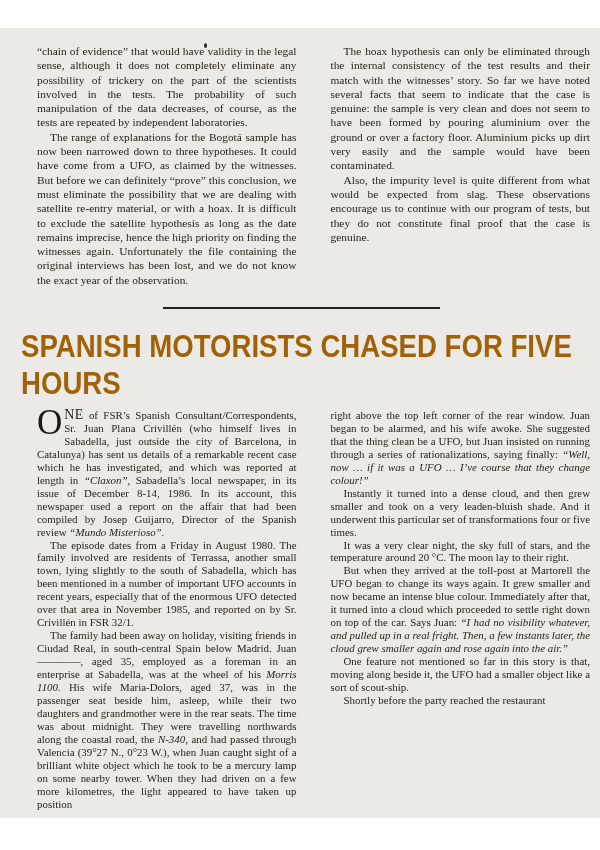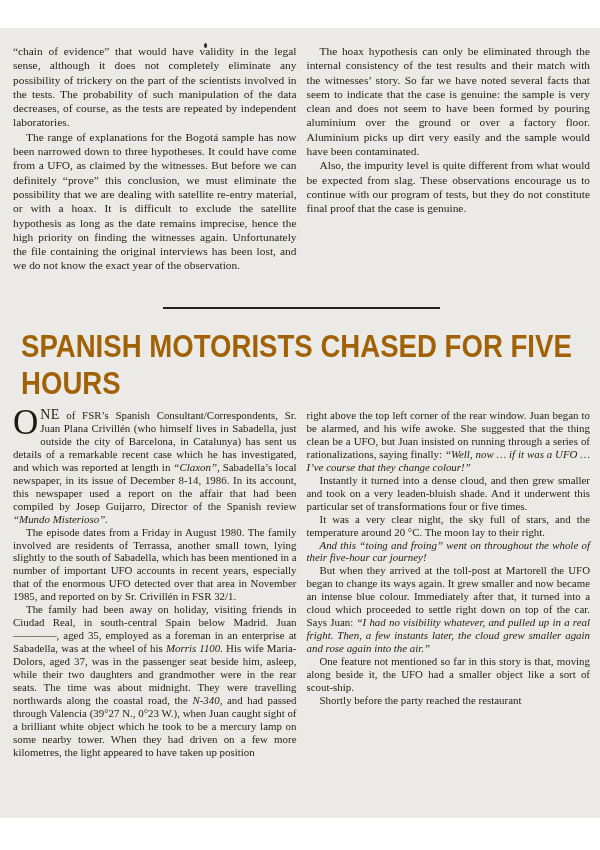--- a/index.html
+++ b/index.html
@@ -9,21 +9,21 @@
   }
   .paper {
     position:absolute; left:0; top:28px; width:600px; height:790px;
     background:#eceae6;
   }
   .speck {
     position:absolute; left:204px; top:15px; width:3px; height:5px;
     background:#2a2721; border-radius:50%;
   }
   .columns { position:absolute; left:13px; width:577px; display:flex; gap:10px; }
-  .col { width:284px; }
+  .col { width:284px;margin-left:24px; }
   .top-section { top:16px; }
   .article-section { top:381px; }
   .top-text { font-size:11.4px; line-height:14.3px; }
   .article-text { font-size:10.9px; line-height:12.95px; }
   .col p.para {
     margin:0; text-align:justify; color:#272319;
   }
   .col p.para.indent { text-indent:13px; }
   .seg-italic { font-style:italic; }
   .seg-dropcap {
@@ -74,21 +74,20 @@
     <section class="columns article-section">
       <div class="col article-text">
           <p class="para"><span class="seg-dropcap">O</span><span class="seg-smallcaps">NE</span><span class="seg-normal"> of FSR’s Spanish Consultant/Correspondents, Sr. Juan Plana Crivillén (who himself lives in Sabadella, just outside the city of Barcelona, in Catalunya) has sent us details of a remarkable recent case which he has investigated, and which was reported at length in </span><span class="seg-italic">“Claxon”,</span><span class="seg-normal"> Sabadella’s local newspaper, in its issue of December 8-14, 1986. In its account, this newspaper used a report on the affair that had been compiled by Josep Guijarro, Director of the Spanish review </span><span class="seg-italic">“Mundo Misterioso”.</span></p>
           <p class="para indent"><span class="seg-normal">The episode dates from a Friday in August 1980. The family involved are residents of Terrassa, another small town, lying slightly to the south of Sabadella, which has been mentioned in a number of important UFO accounts in recent years, especially that of the enormous UFO detected over that area in November 1985, and reported on by Sr. Crivillén in FSR 32/1.</span></p>
           <p class="para indent"><span class="seg-normal">The family had been away on holiday, visiting friends in Ciudad Real, in south-central Spain below Madrid. Juan ————, aged 35, employed as a foreman in an enterprise at Sabadella, was at the wheel of his </span><span class="seg-italic">Morris 1100.</span><span class="seg-normal"> His wife Maria-Dolors, aged 37, was in the passenger seat beside him, asleep, while their two daughters and grandmother were in the rear seats. The time was about midnight. They were travelling northwards along the coastal road, the </span><span class="seg-italic">N-340,</span><span class="seg-normal"> and had passed through Valencia (39°27 N., 0°23 W.), when Juan caught sight of a brilliant white object which he took to be a mercury lamp on some nearby tower. When they had driven on a few more kilometres, the light appeared to have taken up position</span></p>
         </div>
       <div class="col article-text">
           <p class="para"><span class="seg-normal">right above the top left corner of the rear window. Juan began to be alarmed, and his wife awoke. She suggested that the thing clean be a UFO, but Juan insisted on running through a series of rationalizations, saying finally: </span><span class="seg-italic">“Well, now … if it was a UFO … I’ve course that they change colour!”</span></p>
           <p class="para indent"><span class="seg-normal">Instantly it turned into a dense cloud, and then grew smaller and took on a very leaden-bluish shade. And it underwent this particular set of transformations four or five times.</span></p>
           <p class="para indent"><span class="seg-normal">It was a very clear night, the sky full of stars, and the temperature around 20 °C. The moon lay to their right.</span></p>
-          <p class="para indent"><span class="seg-italic">And this “toing and froing” went on throughout the whole of their five-hour car journey!</span></p>
           <p class="para indent"><span class="seg-normal">But when they arrived at the toll-post at Martorell the UFO began to change its ways again. It grew smaller and now became an intense blue colour. Immediately after that, it turned into a cloud which proceeded to settle right down on top of the car. Says Juan: </span><span class="seg-italic">“I had no visibility whatever, and pulled up in a real fright. Then, a few instants later, the cloud grew smaller again and rose again into the air.”</span></p>
           <p class="para indent"><span class="seg-normal">One feature not mentioned so far in this story is that, moving along beside it, the UFO had a smaller object like a sort of scout-ship.</span></p>
           <p class="para indent"><span class="seg-normal">Shortly before the party reached the restaurant</span></p>
         </div>
     </section>
 
   </div>
 </div>
 
 </body></html>

